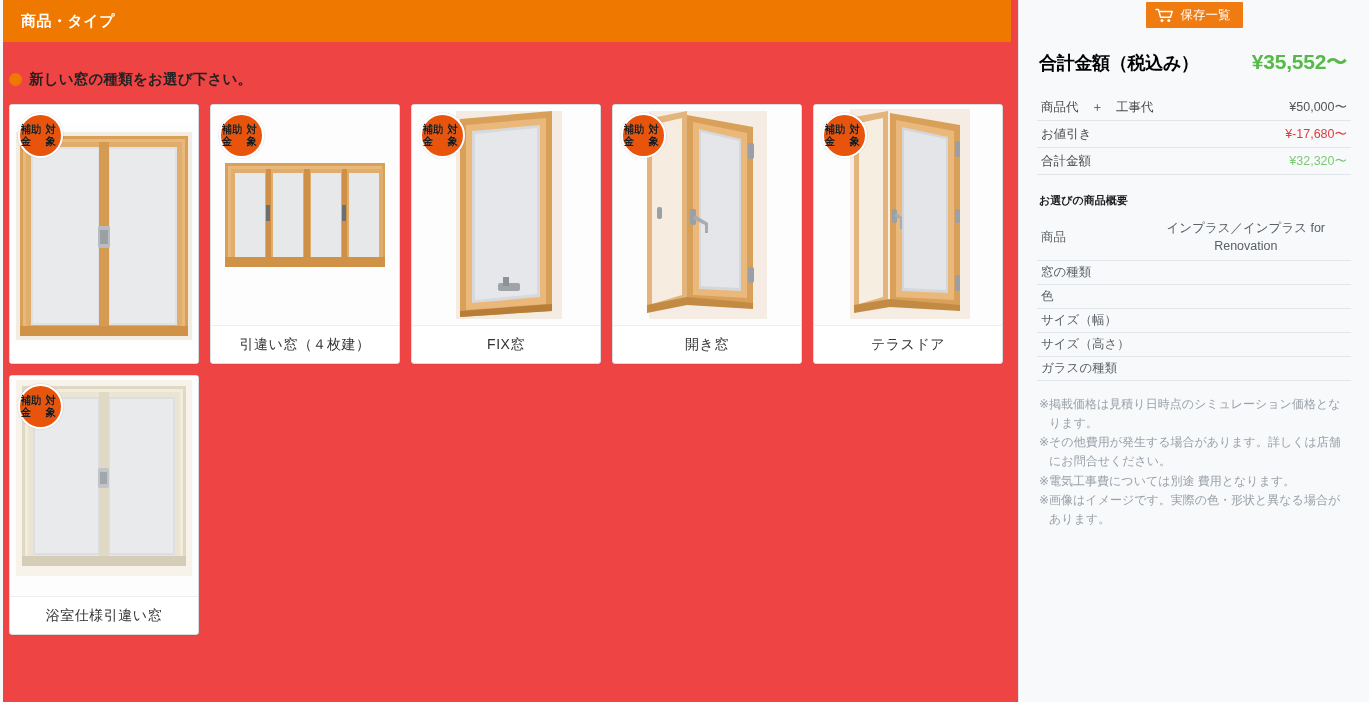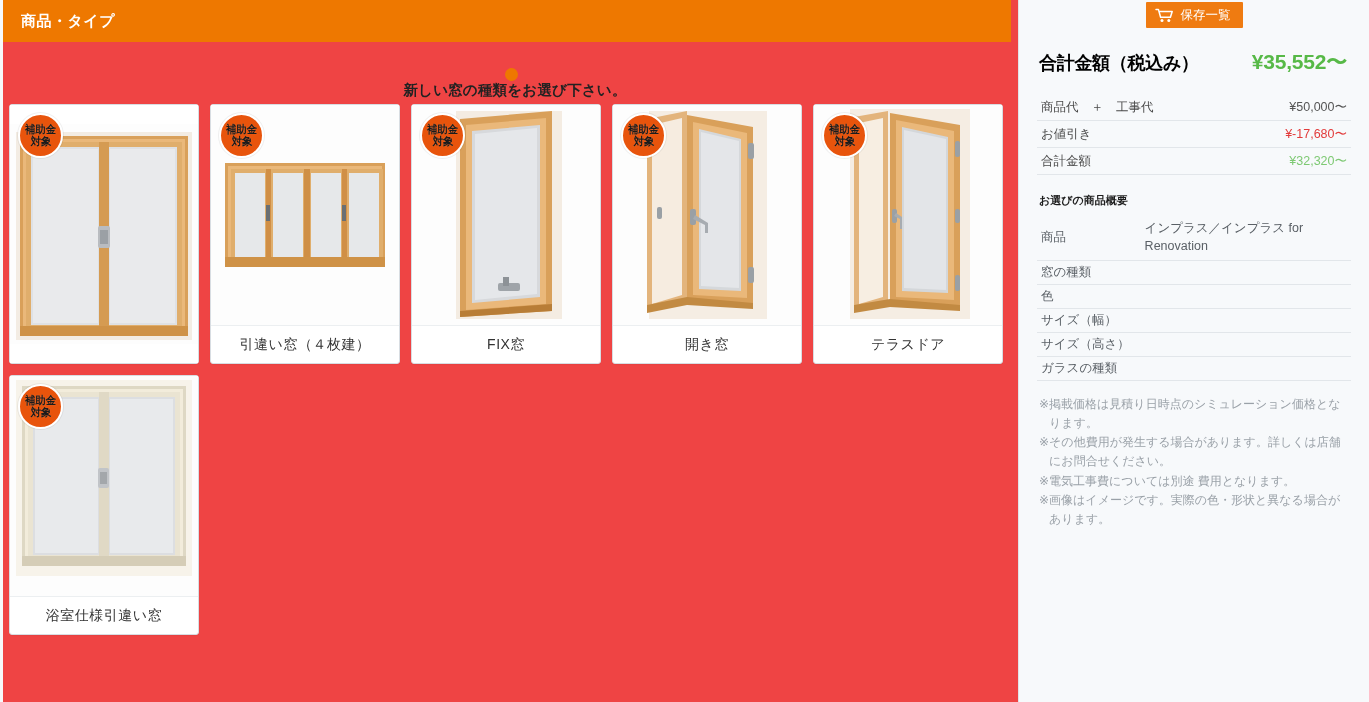--- a/index.html
+++ b/index.html
@@ -27,21 +27,20 @@
     padding-left: 18px;
     color: #ffffff;
     font-size: 15px; font-weight: bold;
     letter-spacing: .5px;
   }
 
   .prompt-row {
     display: flex; align-items: center;
     margin: 26px 0 0 6px;
     height: 22px;
-    flex-direction: column;
   }
   .prompt-bullet {
     width: 13px; height: 13px; border-radius: 50%;
     background: #ee7800; margin-right: 7px; flex: none;
   }
   .prompt-text {
     font-size: 14.5px; font-weight: bold; color: #222;
     letter-spacing: .2px;
   }
 
@@ -75,22 +74,22 @@
     font-size: 14px; color: #333;
     border-top: 1px solid #eceff1;
     letter-spacing: .5px;
   }
   .badge {
     position: absolute; left: 8px; top: 8px;
     width: 45px; height: 45px; border-radius: 50%;
     background: #e8540c;
     border: 2px solid #ffffff;
     color: #1b1b1b;
-    display: flex; flex-direction: column;
-    align-items: center; justify-content: center;
+    display: flex; flex-direction: row;
+    align-items: center; justify-content: flex-start;
     font-size: 11px; font-weight: bold;
     line-height: 1.05;
     z-index: 5;
     box-shadow: 0 0 0 1px rgba(0,0,0,.06);
     text-shadow: 0 0 1px rgba(255,255,255,.25);
   }
   .badge span { display: block; transform: scaleX(.94); }
 
   
   .win-svg { display: block; }
@@ -152,21 +151,21 @@
     width: 100%; border-collapse: collapse;
     margin-top: 6px; font-size: 12.5px;
   }
   .summary-table td {
     border-bottom: 1px solid #e2e6ea;
     padding: 3px 2px 3px 4px;
     color: #5a6066;
     vertical-align: middle;
   }
   .summary-table td.sval {
-    text-align: left; color: #5a6066; padding-right: 4px;
+    text-align: center; color: #5a6066; padding-right: 4px;
     line-height: 1.45;
   }
   .summary-table tr.tall td { padding-top: 5px; padding-bottom: 5px; }
 
   .notes {
     margin-top: 14px;
     font-size: 12px; color: #9aa1a8;
     line-height: 1.55;
     padding-left: 2px;
   }

